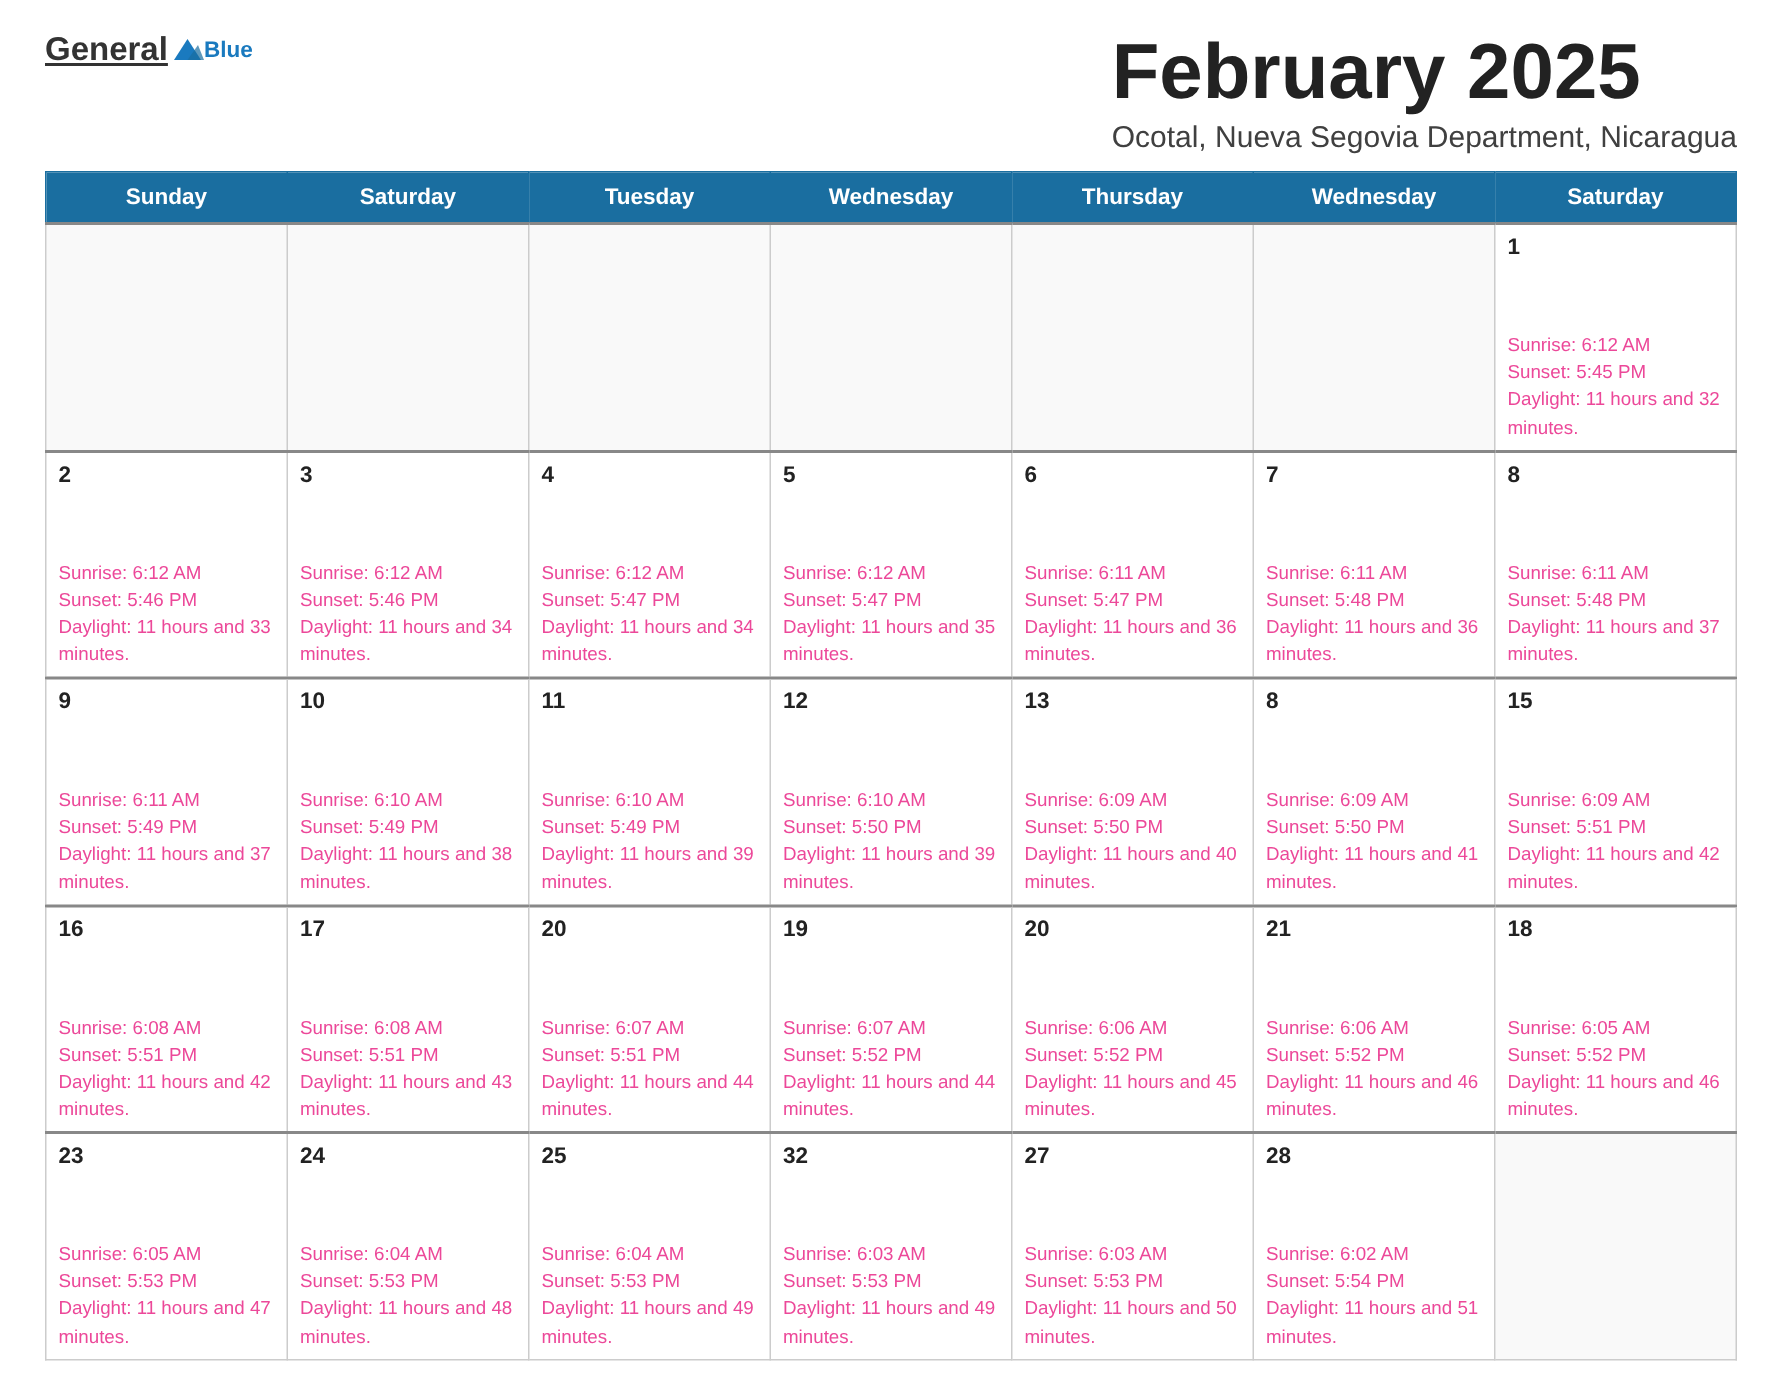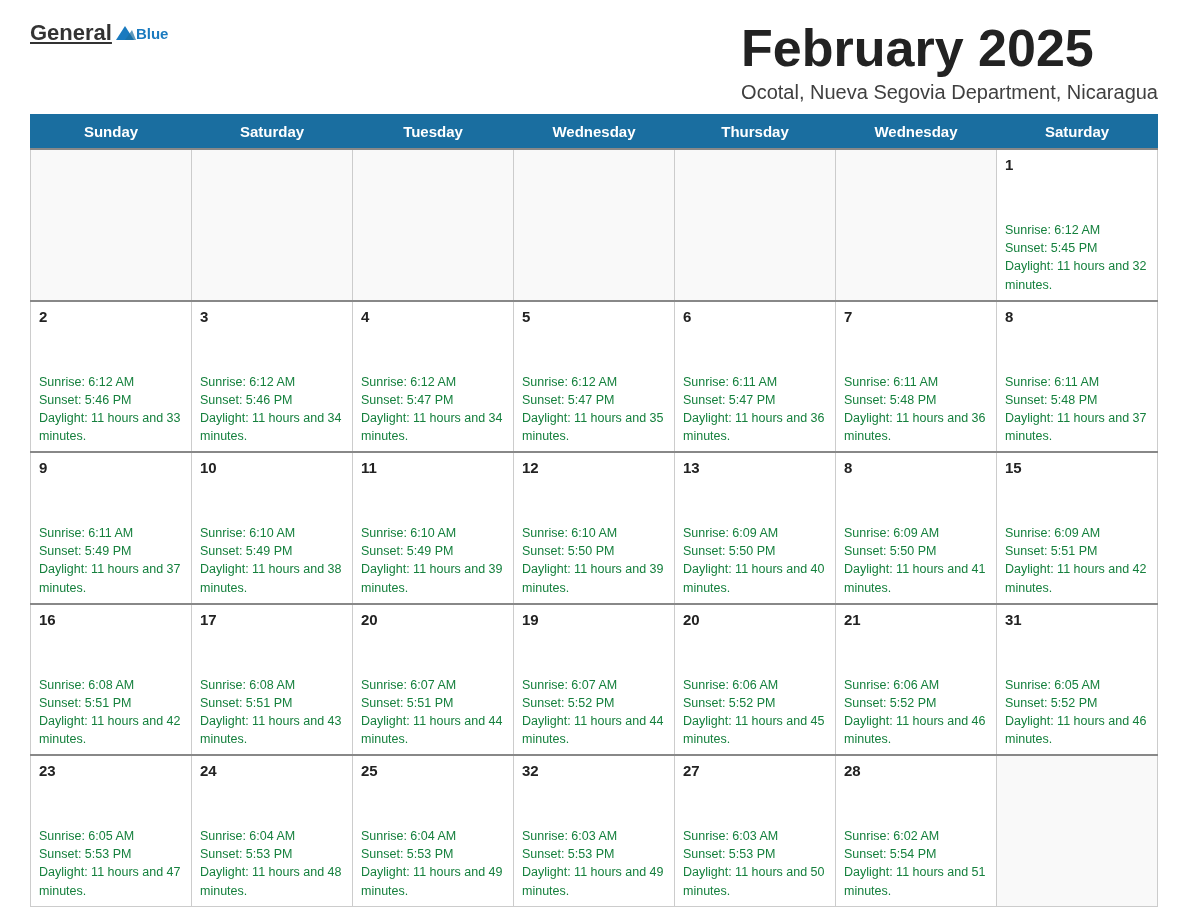--- a/index.html
+++ b/index.html
@@ -80,21 +80,21 @@
     .day-number {
       font-size: 15px;
       font-weight: bold;
       color: #222;
       display: block;
       margin-bottom: 3px;
     }
     .day-info {
       font-size: 12.5px;
       line-height: 1.45;
-      color: #15803d;
+      color: #ec4899;
       margin-top: 48px;
     }
     tr.week-row td {
       border-top: 2px solid #888;
     }
   </style>
 </head>
 <body>
 
 <div class="header-row">
@@ -259,21 +259,21 @@
 Sunset: 5:52 PM
 Daylight: 11 hours and 45 minutes.</div>
         </td>
         <td>
           <span class="day-number">21</span>
           <div class="day-info" style="white-space: pre-line;">Sunrise: 6:06 AM
 Sunset: 5:52 PM
 Daylight: 11 hours and 46 minutes.</div>
         </td>
         <td>
-          <span class="day-number">31</span>
+          <span class="day-number">18</span>
           <div class="day-info" style="white-space: pre-line;">Sunrise: 6:05 AM
 Sunset: 5:52 PM
 Daylight: 11 hours and 46 minutes.</div>
         </td>
       </tr>
       <tr class="week-row">
         <td>
           <span class="day-number">23</span>
           <div class="day-info" style="white-space: pre-line;">Sunrise: 6:05 AM
 Sunset: 5:53 PM

